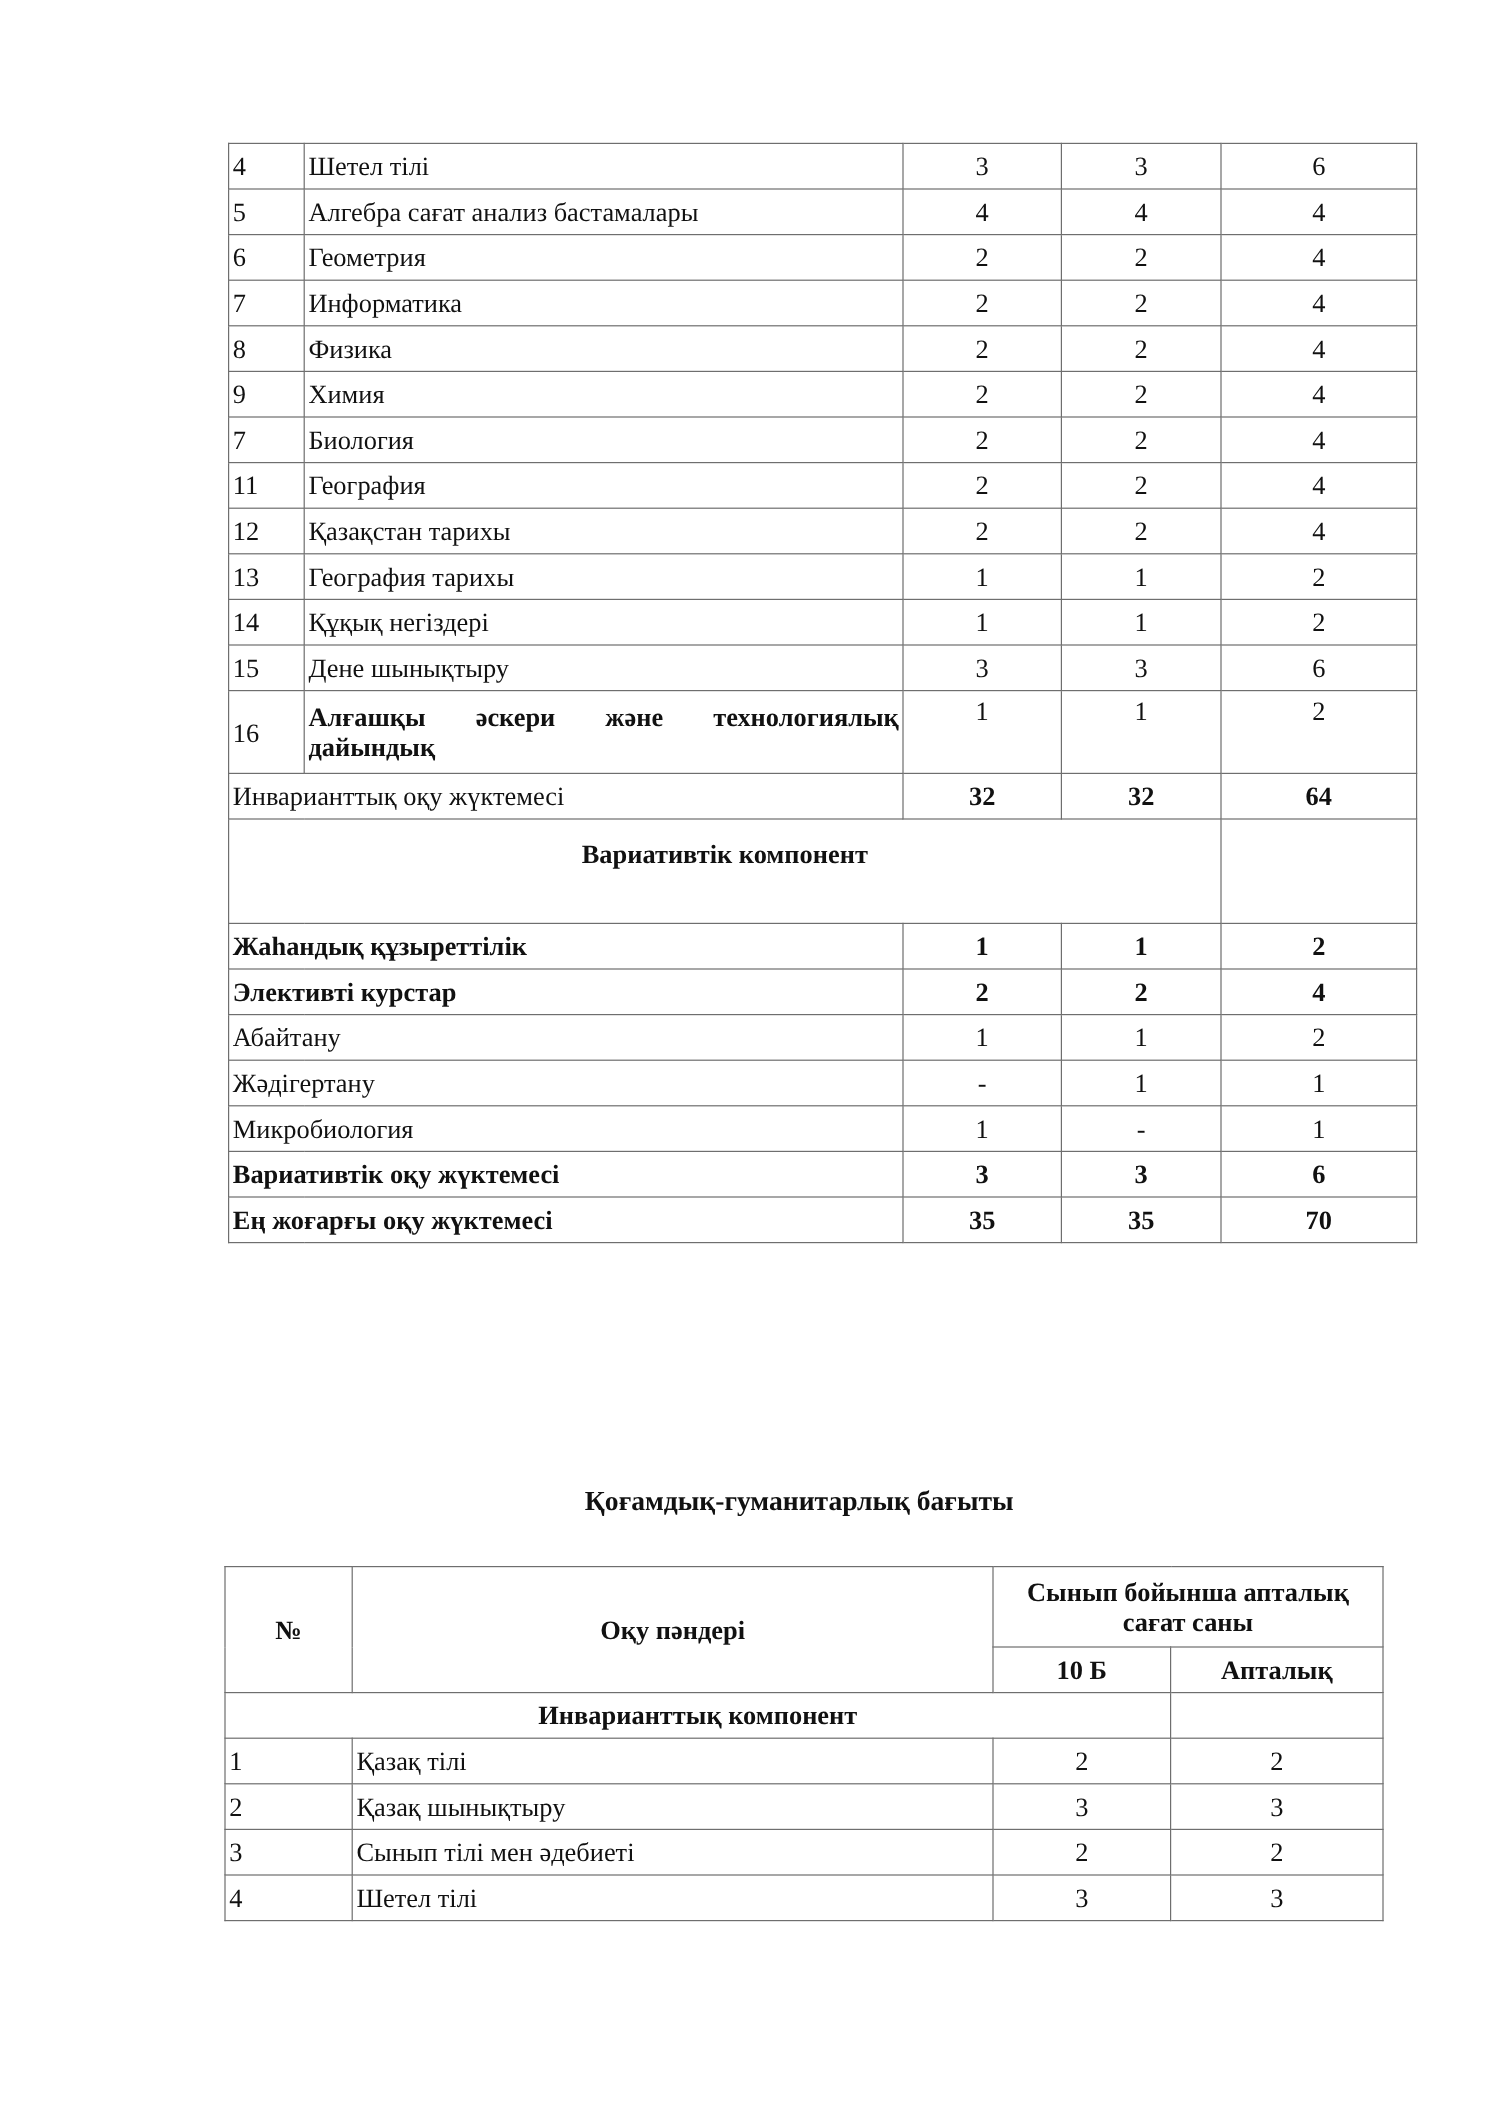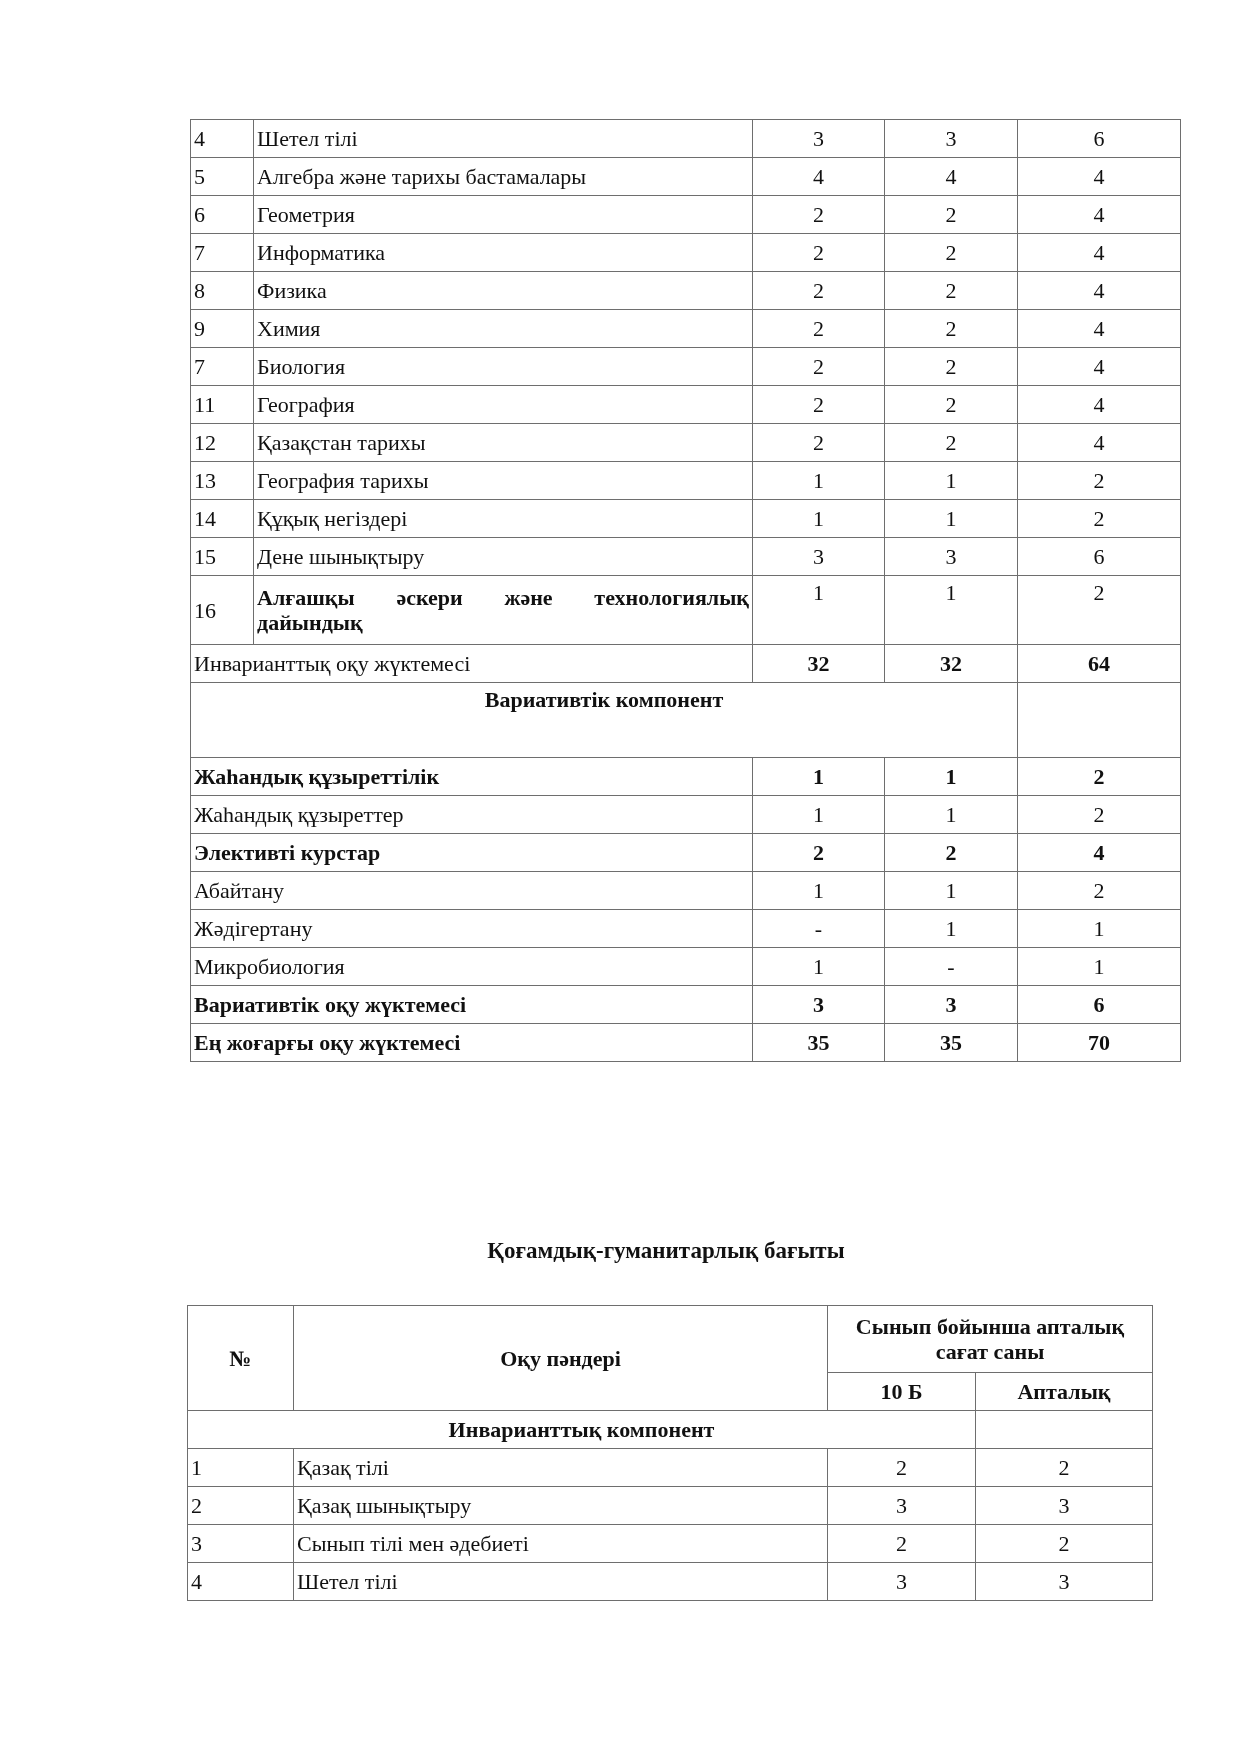--- a/index.html
+++ b/index.html
@@ -6,21 +6,21 @@
   body { width:1241px; height:1755px; position:relative; overflow:hidden;
          font-family:"Liberation Serif", serif; color:#111; }
   table { border-collapse:collapse; position:absolute; table-layout:fixed; }
   td { border:1.5px solid #6e6e6e; padding:0 3px; font-size:22px; line-height:25px;
        vertical-align:middle; }
   .c { text-align:center; }
   .b { font-weight:bold; }
   #t1 { left:190px; top:119px; width:990px; }
   #t1 tr.r td { height:37px; }
   #t1 tr.tall td { height:64px; }
-  #t1 tr.var td { height:70px; vertical-align:top; padding-top:4px; }
+  #t1 tr.var td { height:70px; vertical-align:top; padding-top:16px; }
   #t1 td.top { vertical-align:top; padding-top:4px; }
   .just { text-align:justify; text-align-last:left;font-weight:bold; }
   #title { position:absolute; left:0; width:1332px; top:1238px; text-align:center;
            font-weight:bold; font-size:23px; }
   #t2 { left:187px; top:1305px; width:965px; }
   #t2 td { height:37px; }
   #t2 .hd td { font-weight:bold; }
 </style>
 </head>
 <body>
@@ -36,21 +36,21 @@
   <tbody id="t1-body">
       <tr class="r">
         <td>4</td>
         <td>Шетел тілі</td>
         <td class="c">3</td>
         <td class="c">3</td>
         <td class="c">6</td>
       </tr>
       <tr class="r">
         <td>5</td>
-        <td>Алгебра және тарихы бастамалары</td>
+        <td>Алгебра сағат анализ бастамалары</td>
         <td class="c">4</td>
         <td class="c">4</td>
         <td class="c">4</td>
       </tr>
       <tr class="r">
         <td>6</td>
         <td>Геометрия</td>
         <td class="c">2</td>
         <td class="c">2</td>
         <td class="c">4</td>
@@ -133,26 +133,20 @@
       </tr>
       <tr class="var">
         <td class="c b" colspan="4">Вариативтік компонент</td>
         <td></td>
       </tr>
       <tr class="r">
         <td class="b" colspan="2">Жаһандық құзыреттілік</td>
         <td class="c b">1</td>
         <td class="c b">1</td>
         <td class="c b">2</td>
-      </tr>
-      <tr class="r">
-        <td colspan="2">Жаһандық құзыреттер</td>
-        <td class="c">1</td>
-        <td class="c">1</td>
-        <td class="c">2</td>
       </tr>
       <tr class="r">
         <td class="b" colspan="2">Элективті курстар</td>
         <td class="c b">2</td>
         <td class="c b">2</td>
         <td class="c b">4</td>
       </tr>
       <tr class="r">
         <td colspan="2">Абайтану</td>
         <td class="c">1</td>

